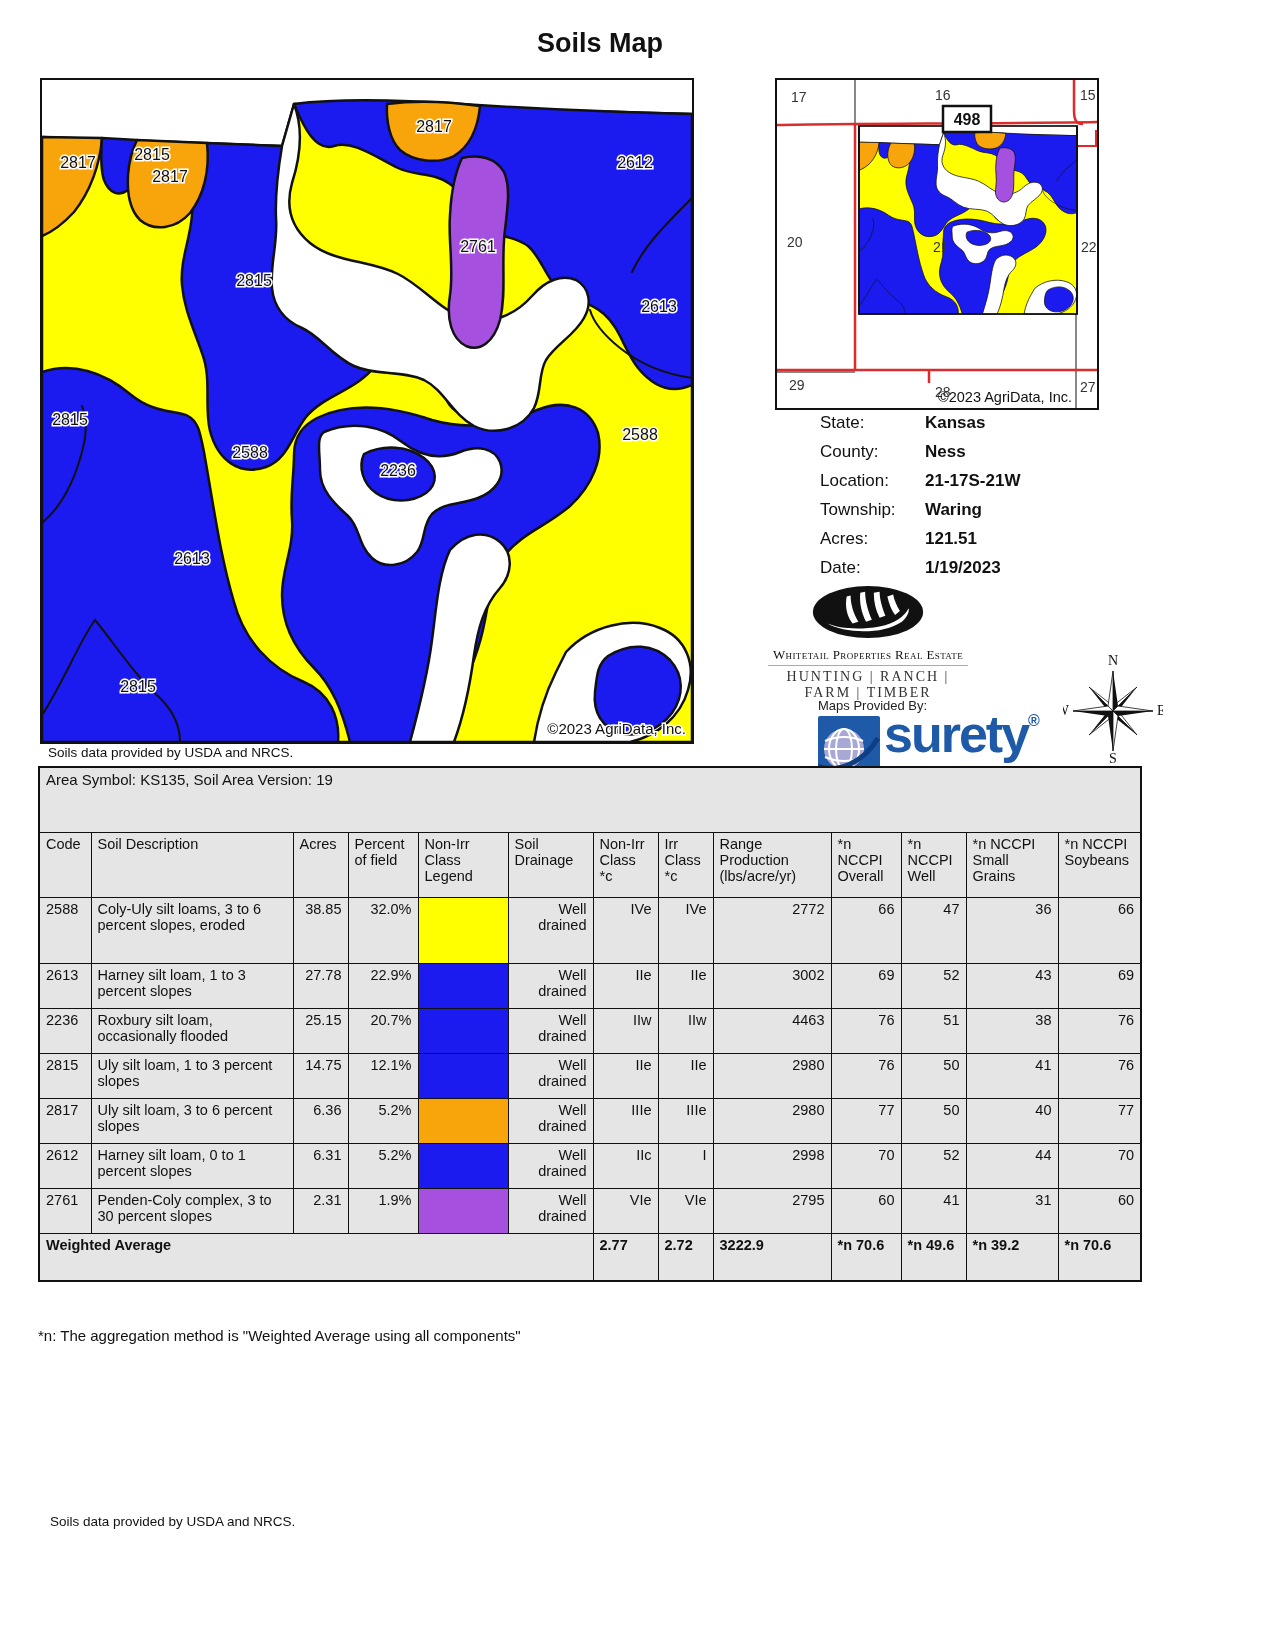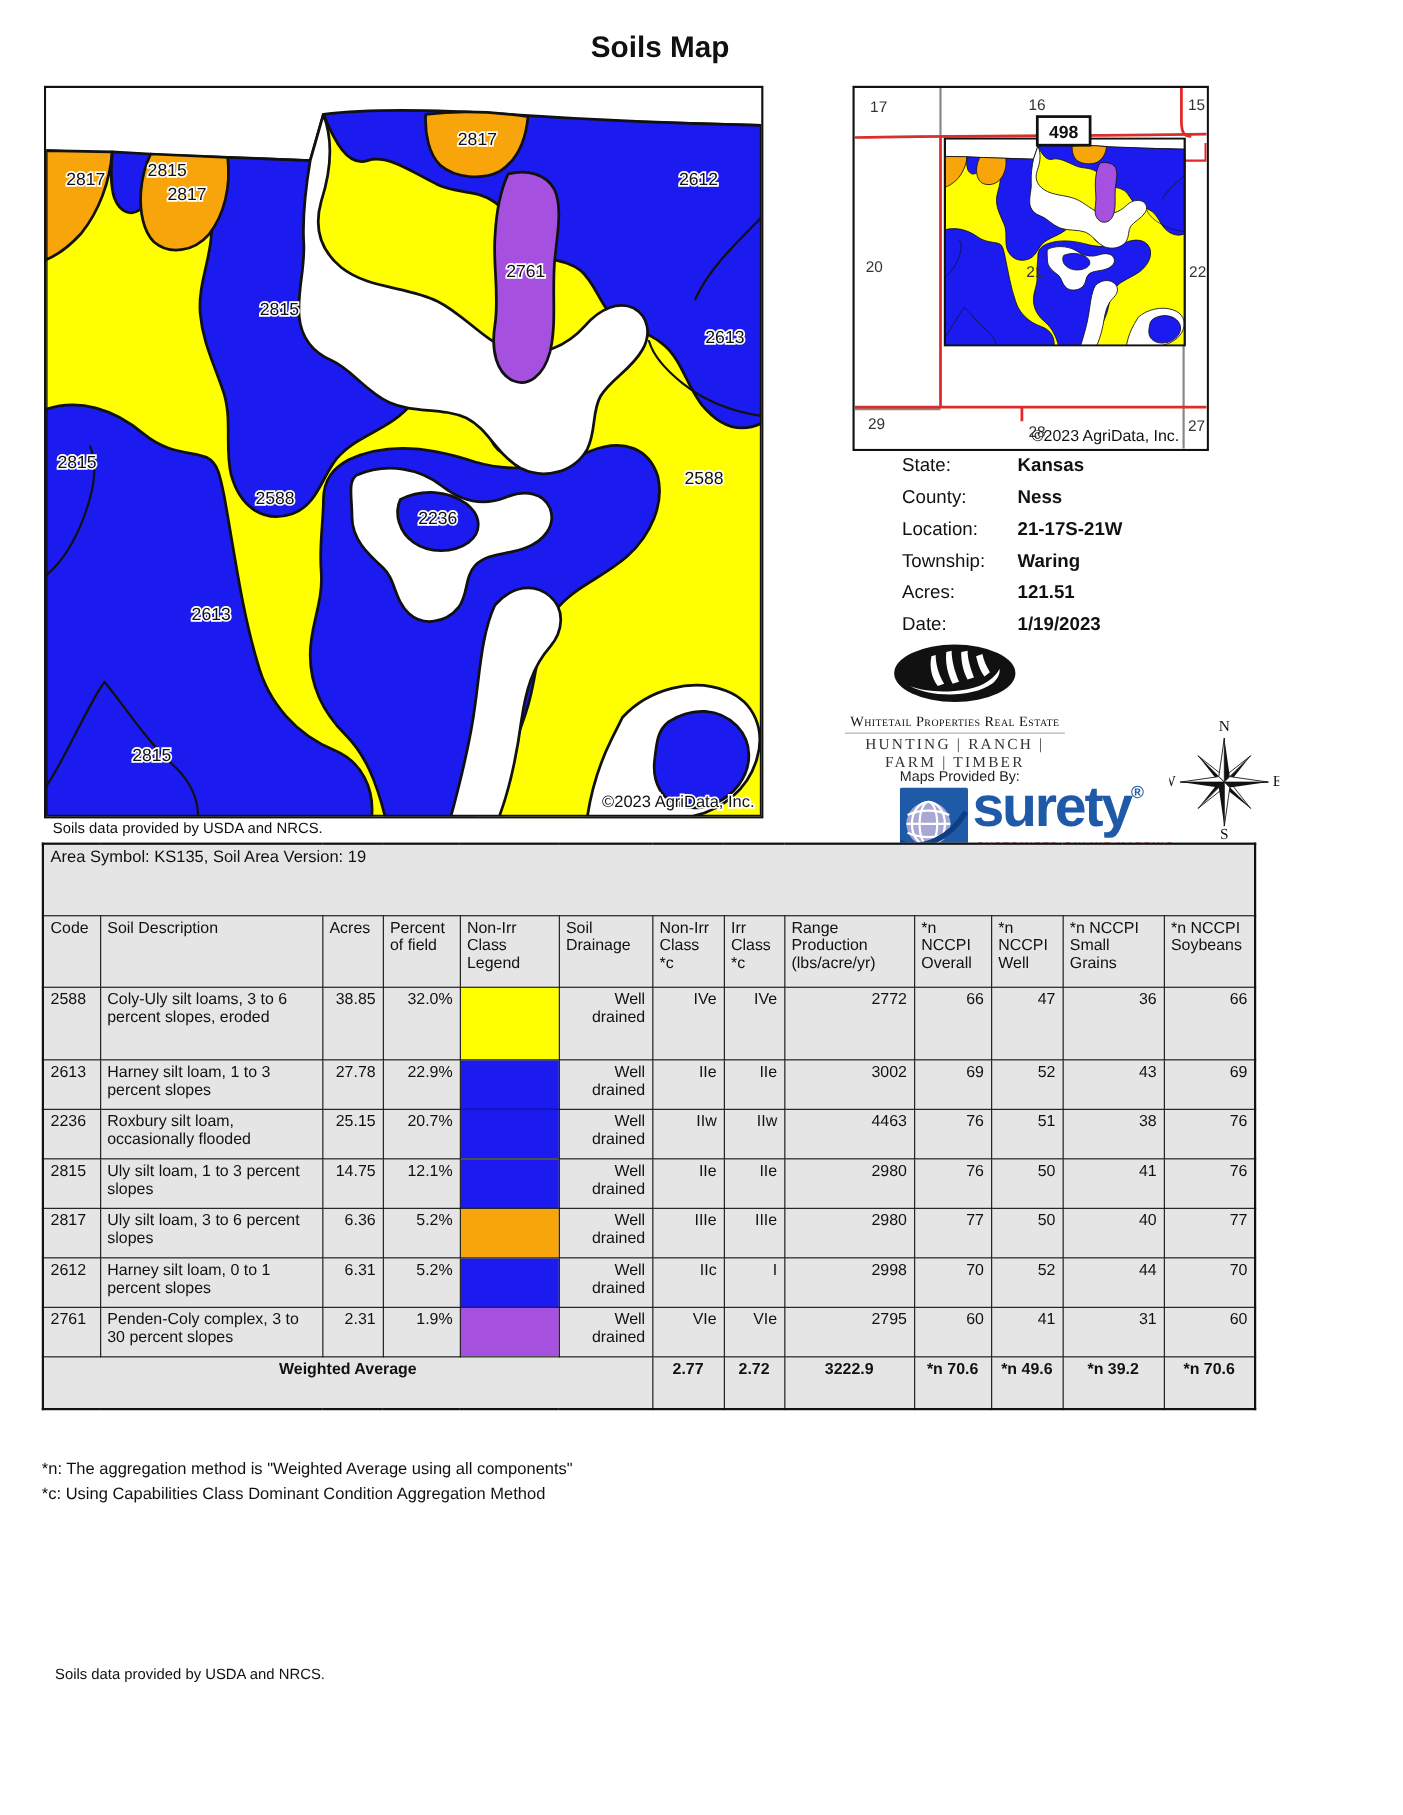--- a/index.html
+++ b/index.html
@@ -46,21 +46,21 @@
   table.soil{border-collapse:collapse;width:1104px;table-layout:fixed;background:#e5e5e5;
     font-size:14.5px;border:2.5px solid #111;}
   table.soil th,table.soil td{border:1.5px solid #111;padding:3px 6px;vertical-align:top;overflow:hidden;}
   th.area-sym{font-size:15px;font-weight:normal;text-align:left;height:26px;vertical-align:middle;}
   table.soil thead th{font-weight:normal;text-align:left;height:58px;}
   td.left{text-align:left;}
   td.right{text-align:right;}
   td.legend-cell{padding:0;}
   tbody tr{height:45px;}
   tbody tr:first-child{height:66px;}
-  tfoot td{font-weight:bold;text-align:center;height:40px;}
+  tfoot td{font-weight:bold;text-align:left;height:40px;}
   .footnotes{left:38px;top:1325px;font-size:15px;line-height:1.5;}
   .page-footer{left:50px;top:1514px;font-size:13.5px;}
 </style>
 </head>
 <body>
 
 <div class="abs page-title">Soils Map</div>
 
 <div class="abs map-wrap">
   <svg width="650" height="662" viewBox="0 0 650 662">
@@ -399,16 +399,15 @@
         <td>*n 49.6</td>
         <td>*n 39.2</td>
         <td>*n 70.6</td>
       </tr>
     </tfoot>
   </table>
 </div>
 
 <div class="abs footnotes">
   <div>*n: The aggregation method is "Weighted Average using all components"</div>
-  <div>*c:  Using Capabilities Class Dominant Condition Aggregation Method</div>
 </div>
 
 <div class="abs page-footer">Soils data provided by USDA and NRCS.</div>
 
 </body></html>

